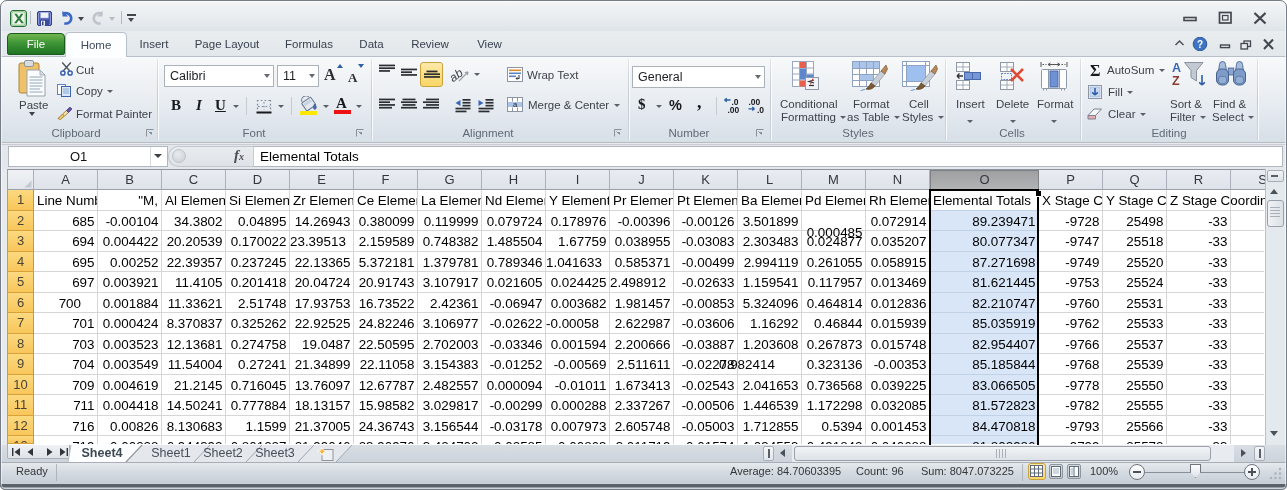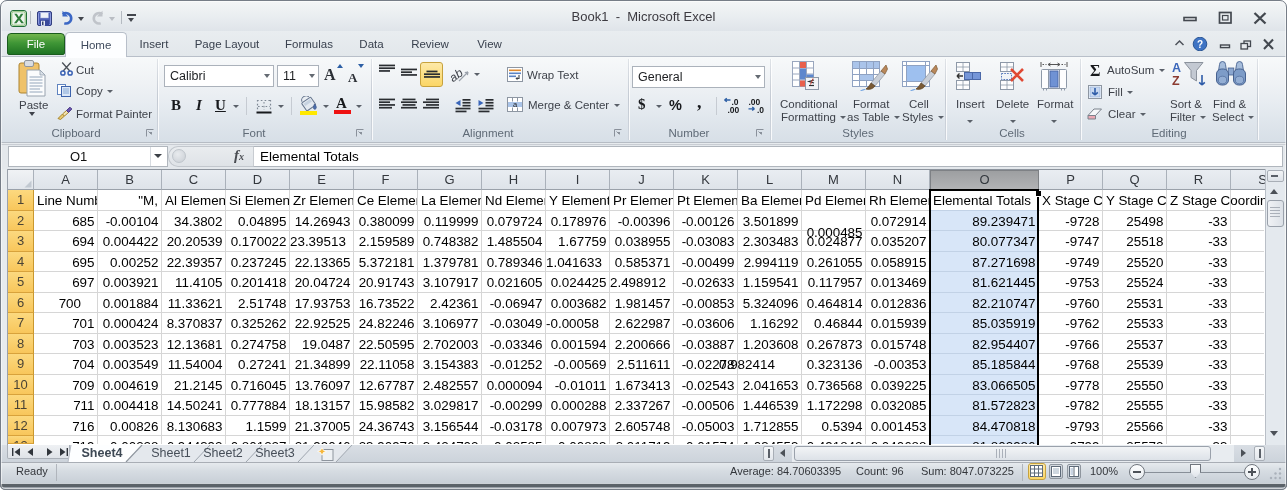--- a/index.html
+++ b/index.html
@@ -48,21 +48,20 @@
 </svg>
     <div class="ab" style="left:78px;top:17px;width:0;height:0;border-left:3.5px solid transparent;border-right:3.5px solid transparent;border-top:4px solid #42464d"></div>
     <svg class="ab" style="left:90px;top:10px" width="17" height="16" viewBox="0 0 17 16">
 <path d="M12.5 0.8 L12.5 6.5 L6.8 6.5 Z" fill="#c0c4ca"></path>
 <path d="M12.2 4.2 A5.2 5.2 0 1 0 10.7 13.2" fill="none" stroke="#c0c4ca" stroke-width="2.6"></path>
 </svg>
     <div class="ab" style="left:109px;top:17px;width:0;height:0;border-left:3.5px solid transparent;border-right:3.5px solid transparent;border-top:4px solid #b9bdc3"></div>
     <div class="ab" style="left:121px;top:11px;width:1px;height:13px;background:#b4bac1"></div>
     <div class="ab" style="left:127px;top:14px;width:9px;height:1.8px;background:#42464d"></div>
     <div class="ab" style="left:128px;top:18px;width:0;height:0;border-left:3.5px solid transparent;border-right:3.5px solid transparent;border-top:4px solid #42464d"></div>
-    <div class="ab" style="left:0;top:9px;width:1287px;text-align:center;font-size:13px;color:#3c3a40">Book1&nbsp; -&nbsp; Microsoft Excel</div>
     <svg class="ab" style="left:1182px;top:10px" width="95" height="16" viewBox="0 0 95 16">
 <rect x="2" y="7.5" width="12" height="3" fill="none" stroke="#43484f" stroke-width="1.6"></rect>
 <rect x="37.5" y="2.5" width="11.5" height="10.5" fill="none" stroke="#43484f" stroke-width="1.7"></rect>
 <rect x="40.5" y="5.5" width="5.5" height="4.5" fill="none" stroke="#43484f" stroke-width="1.2"></rect>
 <path d="M72.5 3 L83.5 13.5 M83.5 3 L72.5 13.5" stroke="#43484f" stroke-width="2.3"></path>
 </svg>
     <div class="ab" style="left:7px;top:33px;width:58px;height:22px;border-radius:4px 4px 2px 2px;background:linear-gradient(#72b54e,#3f9636 45%,#1f7423);border:1px solid #1a5c1d;color:#fff;font-size:11.5px;text-align:center;line-height:21px">File</div>
     <div class="tab active" style="left:65px;width:62px">Home</div>
     <div class="tab" style="left:127px;width:54px">Insert</div>
     <div class="tab" style="left:181px;width:92px">Page Layout</div>
@@ -627,21 +626,21 @@
       <div class="cell" style="left:1039px;top:123.70px;width:62px;height:19.54px;line-height:21px;text-align:right;padding-right:1.5px">-9760</div>
       <div class="cell" style="left:1103px;top:123.70px;width:62px;height:19.54px;line-height:21px;text-align:right;padding-right:1.5px">25531</div>
       <div class="cell" style="left:1167px;top:123.70px;width:62px;height:19.54px;line-height:21px;text-align:right;padding-right:1.5px">-33</div>
       <div class="cell" style="left:34px;top:144.24px;width:62px;height:19.54px;line-height:21px;text-align:right;padding-right:1.5px">701</div>
       <div class="cell" style="left:98px;top:144.24px;width:62px;height:19.54px;line-height:21px;text-align:right;padding-right:1.5px">0.000424</div>
       <div class="cell" style="left:162px;top:144.24px;width:62px;height:19.54px;line-height:21px;text-align:right;padding-right:1.5px">8.370837</div>
       <div class="cell" style="left:226px;top:144.24px;width:62px;height:19.54px;line-height:21px;text-align:right;padding-right:1.5px">0.325262</div>
       <div class="cell" style="left:290px;top:144.24px;width:62px;height:19.54px;line-height:21px;text-align:right;padding-right:1.5px">22.92525</div>
       <div class="cell" style="left:354px;top:144.24px;width:62px;height:19.54px;line-height:21px;text-align:right;padding-right:1.5px">24.82246</div>
       <div class="cell" style="left:418px;top:144.24px;width:62px;height:19.54px;line-height:21px;text-align:right;padding-right:1.5px">3.106977</div>
-      <div class="cell" style="left:482px;top:144.24px;width:62px;height:19.54px;line-height:21px;text-align:right;padding-right:1.5px">-0.03049</div>
+      <div class="cell" style="left:482px;top:144.24px;width:62px;height:19.54px;line-height:21px;text-align:right;padding-right:1.5px">-0.02622</div>
       <div class="cell" style="left:546px;top:144.24px;width:62px;height:19.54px;line-height:21px;text-align:right;padding-right:17px">-0.00058</div>
       <div class="cell" style="left:610px;top:144.24px;width:62px;height:19.54px;line-height:21px;text-align:right;padding-right:1.5px">2.622987</div>
       <div class="cell" style="left:674px;top:144.24px;width:62px;height:19.54px;line-height:21px;text-align:right;padding-right:1.5px">-0.03606</div>
       <div class="cell" style="left:738px;top:144.24px;width:62px;height:19.54px;line-height:21px;text-align:right;padding-right:1.5px">1.16292</div>
       <div class="cell" style="left:802px;top:144.24px;width:62px;height:19.54px;line-height:21px;text-align:right;padding-right:1.5px">0.46844</div>
       <div class="cell" style="left:866px;top:144.24px;width:62px;height:19.54px;line-height:21px;text-align:right;padding-right:1.5px">0.015939</div>
       <div class="cell" style="left:930px;top:144.24px;width:107px;height:19.54px;line-height:21px;text-align:right;padding-right:1.5px">85.035919</div>
       <div class="cell" style="left:1039px;top:144.24px;width:62px;height:19.54px;line-height:21px;text-align:right;padding-right:1.5px">-9762</div>
       <div class="cell" style="left:1103px;top:144.24px;width:62px;height:19.54px;line-height:21px;text-align:right;padding-right:1.5px">25533</div>
       <div class="cell" style="left:1167px;top:144.24px;width:62px;height:19.54px;line-height:21px;text-align:right;padding-right:1.5px">-33</div>

